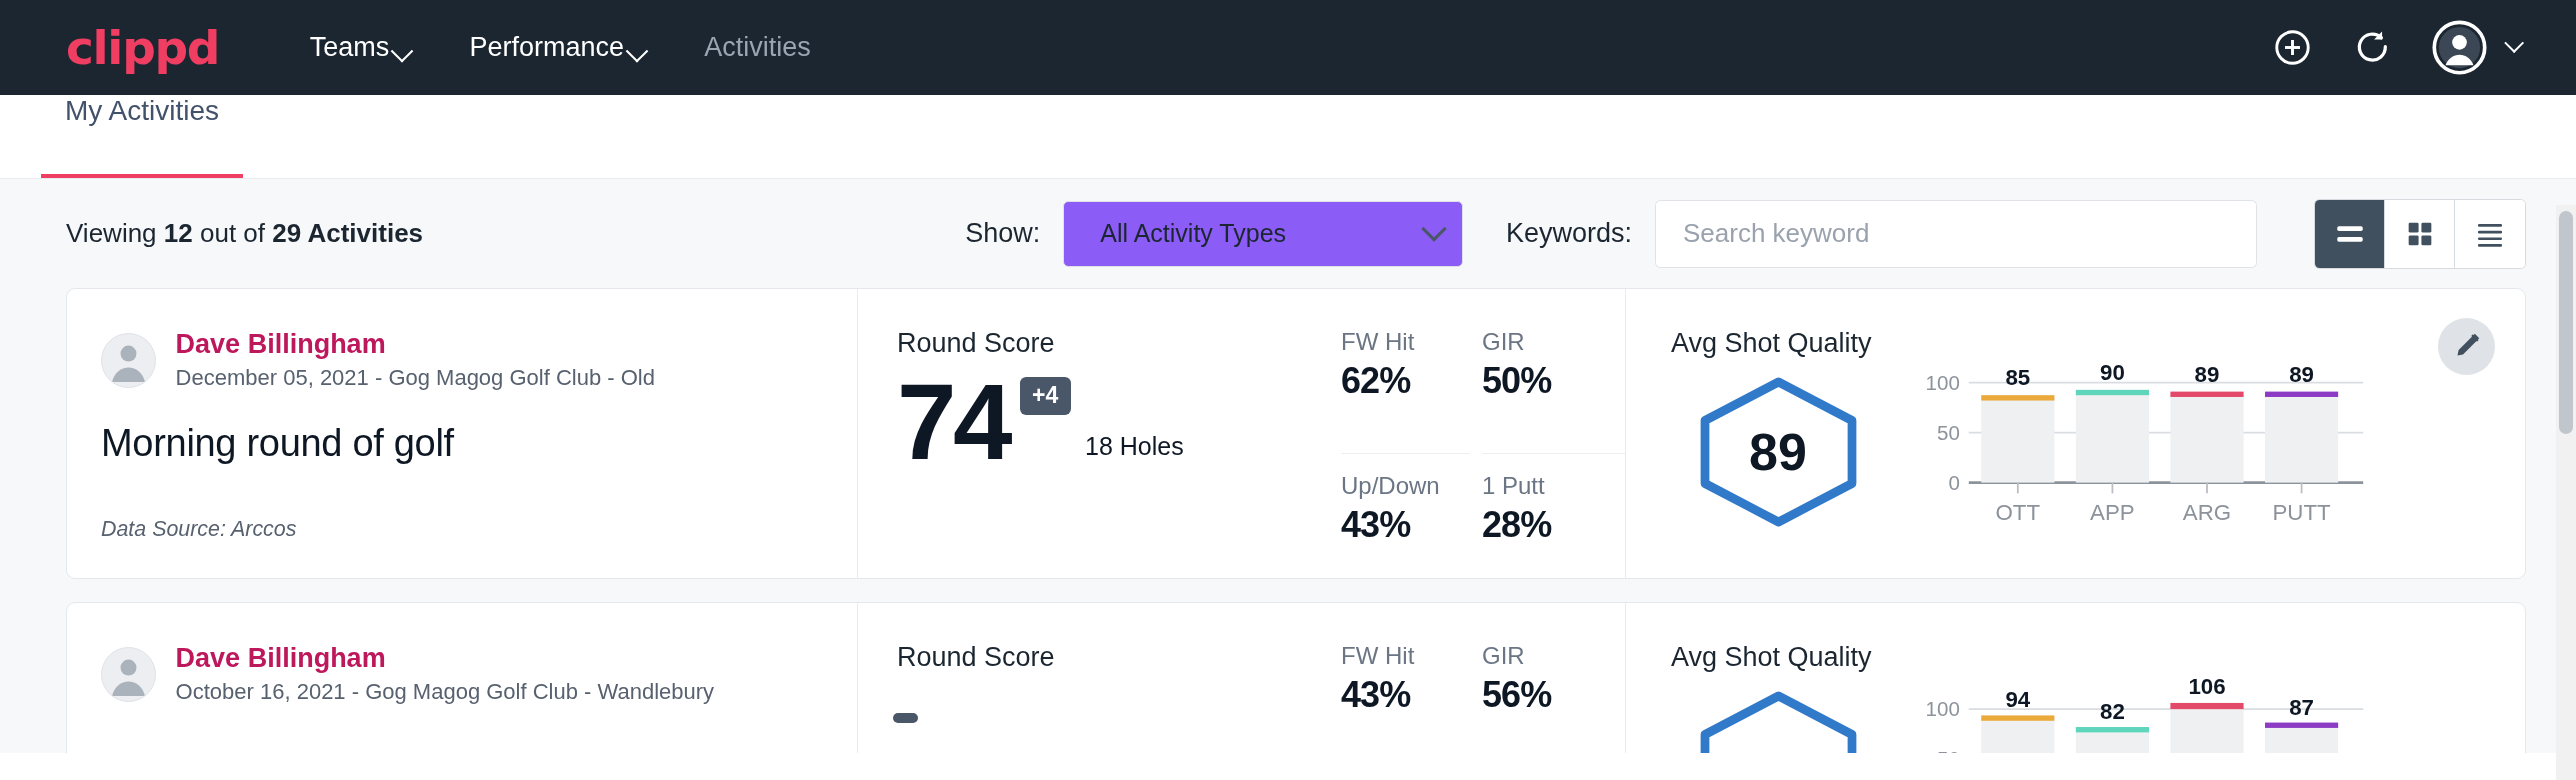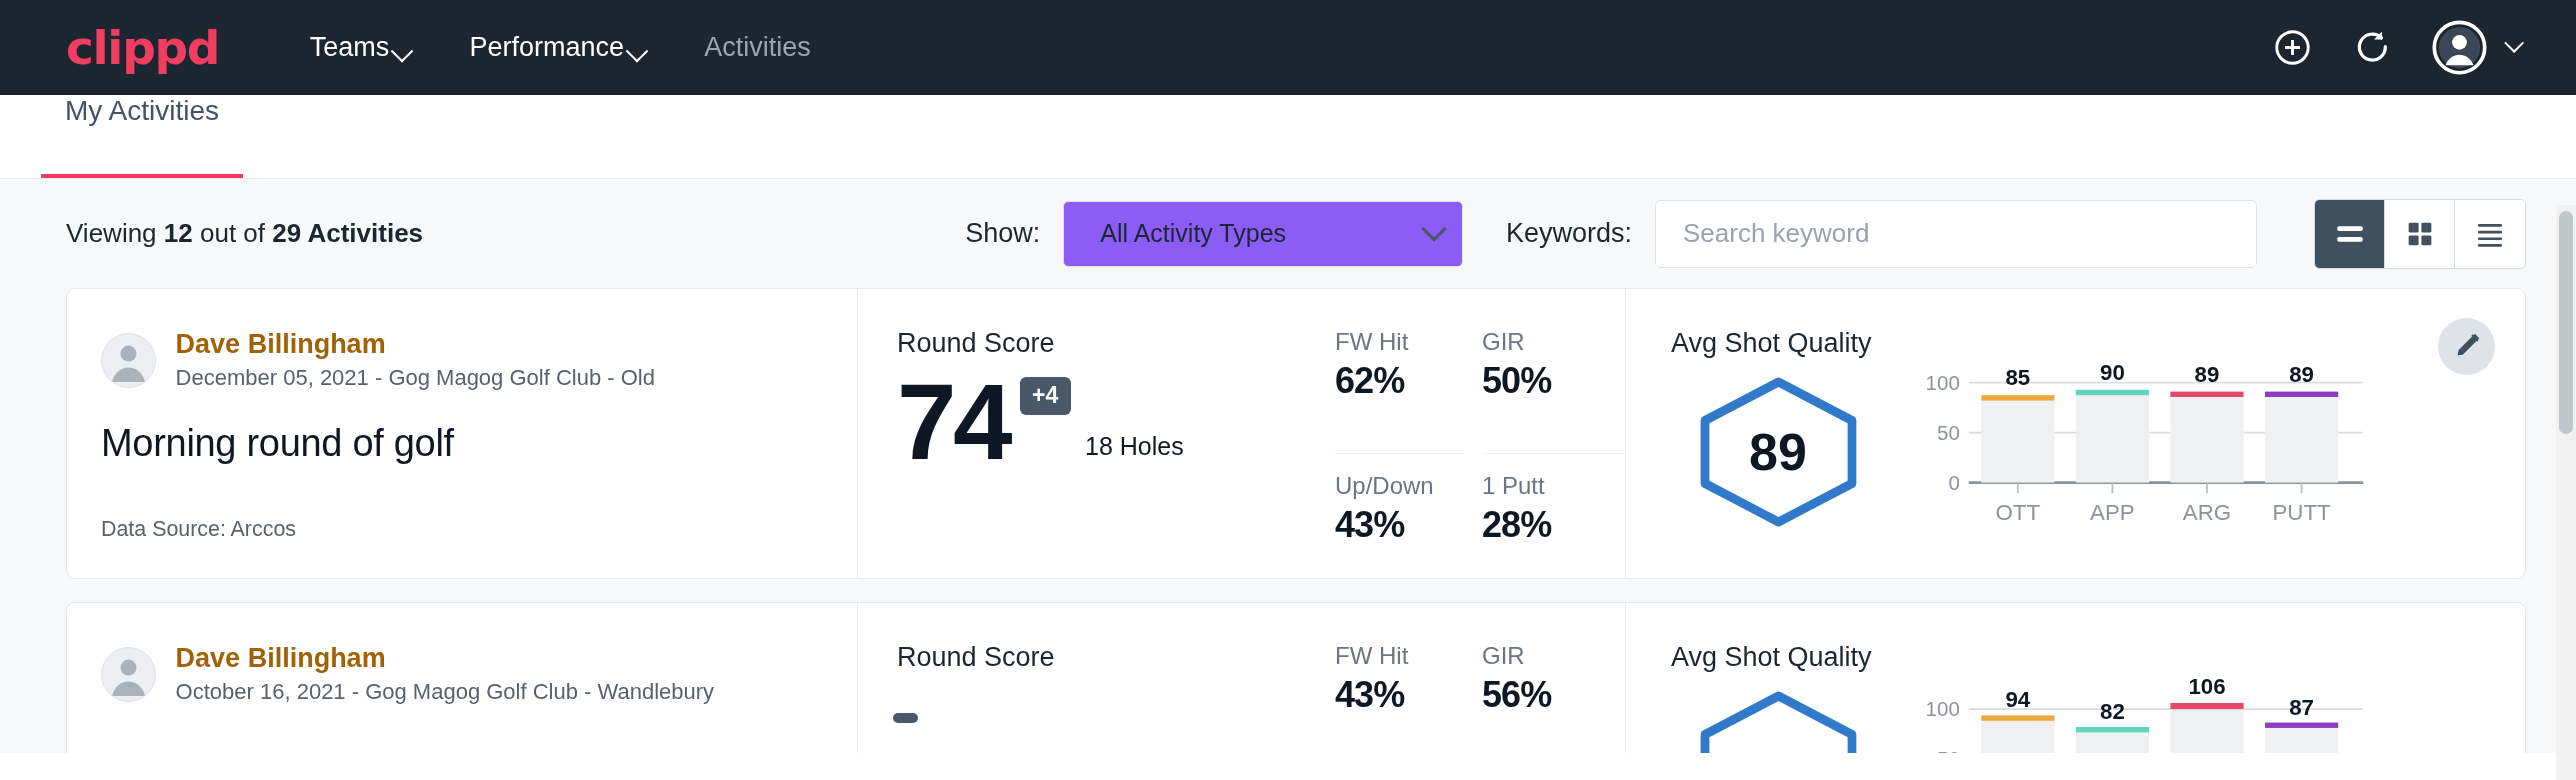--- a/index.html
+++ b/index.html
@@ -154,24 +154,24 @@
     border-right: 1.8px solid #e9ecef;
     position: relative;
   }
   .person { display: flex; align-items: center; gap: 19.6px; }
   .pavatar {
     width: 55px; height: 55px; border-radius: 50%;
     background: #eceef1; border: 1.8px solid #dfe3e7;
     display: flex; align-items: flex-end; justify-content: center;
     overflow: hidden; flex: none;
   }
-  .pname { font-size: 27px; font-weight: 700; color: #a16207; line-height: 1.25; }
+  .pname { font-size: 27px; font-weight: 700; color: #be185d; line-height: 1.25; }
   .pmeta { font-size: 22px; color: #57616f; line-height: 1.3; margin-top: 2.7px; }
   .cardtitle { font-size: 38px; color: #0e1724; margin-top: 28.6px; letter-spacing: -0.3px; }
-  .datasource { font-size: 21.4px; color: #57616f; position: absolute; bottom: 36px; left: 34px; }
+  .datasource { font-size: 21.4px; color: #57616f; position: absolute; bottom: 36px; left: 34px; font-style: italic; }
 
   .col-score {
     width: 768px;
     padding: 39px 0 0 39px;
     border-right: 1.8px solid #e9ecef;
     display: flex;
     justify-content: space-between;
   }
   .score-block { width: 357px; }
   .section-h { font-size: 27px; color: #1b2631; }
@@ -188,21 +188,21 @@
     font-size: 23px; font-weight: 700;
     border-radius: 6.2px;
     padding: 5.4px 12.5px;
     align-self: flex-start;
     margin-top: 5.4px; margin-left: -3.6px;
   }
   .holes { font-size: 25px; color: #0e1724; padding-bottom: 12.5px; }
   .statgrid {
     display: grid;
     grid-template-columns: 129px 143px;
-    column-gap: 18px;
+    column-gap: 12px;
     margin-left: 9px;
   }
   .stat { }
   .stat.bordered { border-bottom: 1.8px solid #eceef1; padding-bottom: 19.6px; margin-bottom: 18px; }
   .stat-l { font-size: 24px; color: #6b7584; }
   .stat-v { font-size: 36px; font-weight: 700; color: #0e1724; margin-top: 3.6px; letter-spacing: -0.9px; }
 
   .col-quality {
     flex: 1;
     padding: 39px 0 0 45px;

